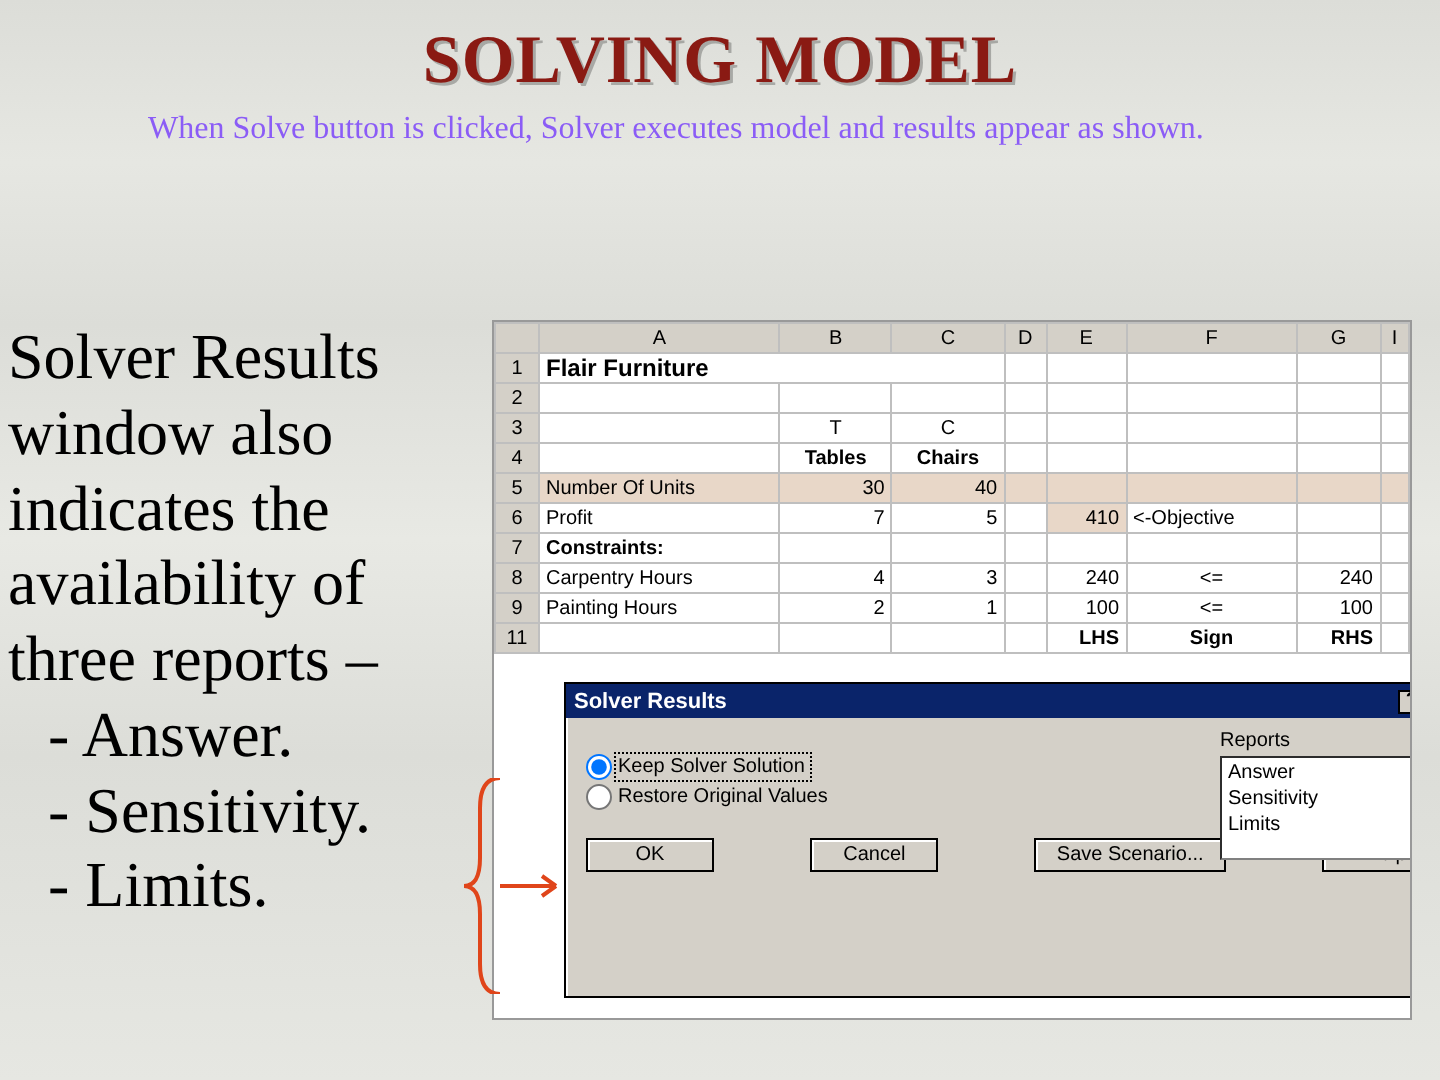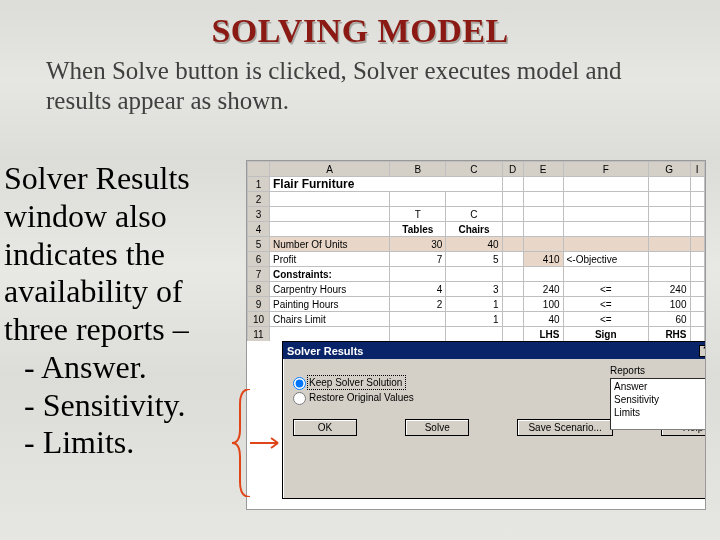--- a/index.html
+++ b/index.html
@@ -13,23 +13,23 @@
   .title {
     text-align: center;
     font-size: 34px;
     font-weight: bold;
     color: #8a1a13;
     text-shadow: 1.5px 1.5px 0 rgba(0,0,0,.25);
     padding-top: 12px;
     letter-spacing: .5px;
   }
   .intro {
-    font-size: 25px;
-    color: #404040;
-    margin: 6px 70px 0 46px;
+    font-size: 16px;
+    color: #8b5cf6;
+    margin: 6px 70px 0 74px;
     line-height: 1.18;
   }
   .left {
     position: absolute;
     left: 4px; top: 160px;
     width: 232px;
     font-size: 32px;
     color: #000;
     line-height: 1.18;
   }
@@ -233,31 +233,20 @@
           </tr>
     <tr>
             <td class="rowhdr">9</td>
             <td>Painting Hours</td>
             <td class="n">2</td>
             <td class="n">1</td>
             <td></td>
             <td class="n">100</td>
             <td class="c">&lt;=</td>
             <td class="n">100</td>
-            <td></td>
-          </tr>
-    <tr>
-            <td class="rowhdr">10</td>
-            <td>Chairs Limit</td>
-            <td class="n"></td>
-            <td class="n">1</td>
-            <td></td>
-            <td class="n">40</td>
-            <td class="c">&lt;=</td>
-            <td class="n">60</td>
             <td></td>
           </tr>
     <tr>
             <td class="rowhdr">11</td>
             <td></td>
             <td></td>
             <td></td>
             <td></td>
             <td class="n" style="font-weight:bold">LHS</td>
             <td class="c" style="font-weight:bold">Sign</td>
@@ -285,21 +274,21 @@
           <div>Sensitivity</div>
           <div>Limits</div>
         </div>
       </div>
       <div class="radios">
         <label><input type="radio" checked="" style=""><span class="sel">Keep Solver Solution</span></label>
         <label><input type="radio" style=""><span>Restore Original Values</span></label>
       </div>
       <div class="btnrow">
         <button>OK</button>
-        <button>Solve</button>
+        <button>Cancel</button>
         <button>Save Scenario...</button>
         <button>Help</button>
       </div>
     </div>
   </div>
 </div>
 
 <svg class="brace" viewBox="0 0 60 108">
   <path d="M10 0 Q0 0 0 15 L0 40 Q0 54 -8 54 Q0 54 0 68 L0 93 Q0 108 10 108" transform="translate(18,0)" fill="none" stroke="#e0451a" stroke-width="2"></path>
   <path d="M28 54 L56 54" fill="none" stroke="#e0451a" stroke-width="2"></path>

